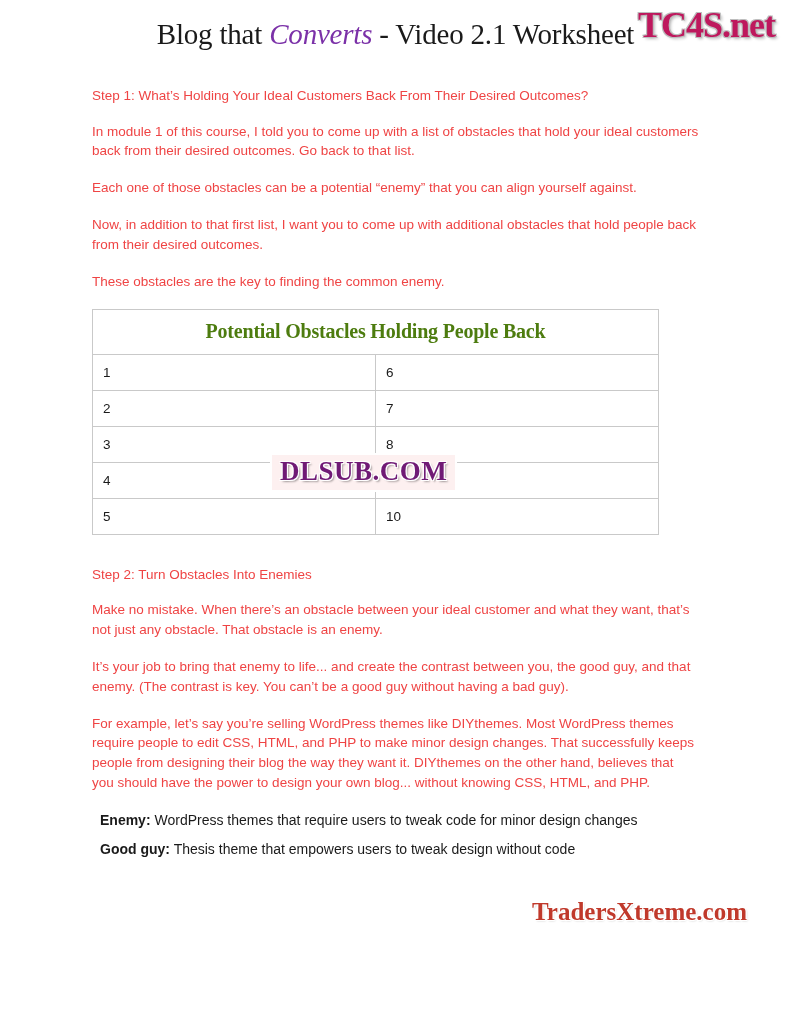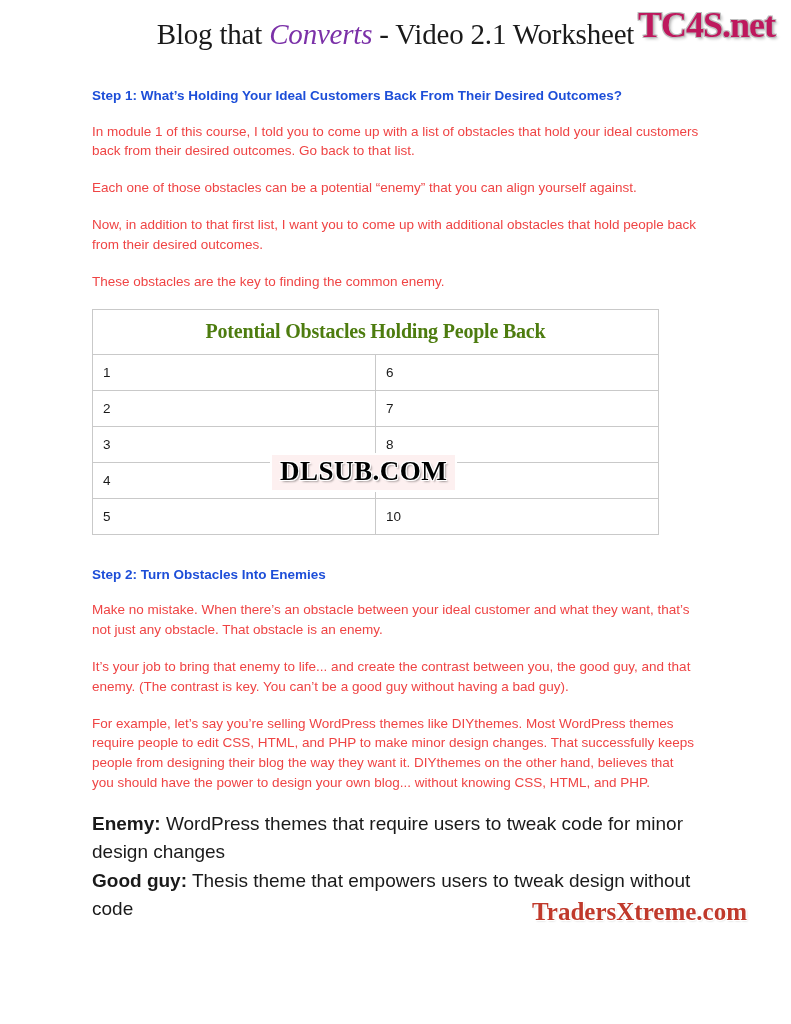--- a/index.html
+++ b/index.html
@@ -63,24 +63,24 @@
 
   
   .content {
     position: absolute;
     top: 86px;
     left: 92px;
     width: 607px;
   }
   .step-head {
     font-size: 13.5px;
-    font-weight: bold;
+    font-weight: normal;
     line-height: 1.45;
     margin: 0 0 16px 0;
-    color: #1d4ed8;
+    color: #ef4444;
   }
   p.para {
     font-size: 13.5px;
     line-height: 1.47;
     margin: 0 0 17px 0;
     color: #ef4444;
   }
 
   
   .obstacles-table {
@@ -110,43 +110,43 @@
   .table-wrap { position: relative; }
 
   
   .wm-dlsub {
     position: absolute;
     left: 178px;
     top: 144px;
     font-family: "Liberation Serif", serif;
     font-weight: bold;
     font-size: 27px;
-    color: #000000;
+    color: #701a75;
     background: #fdf0f0;
     border: 2px solid #ffffff;
     padding: 1px 8px 3px 8px;
     letter-spacing: 0.5px;
     text-shadow:
       -1px -1px 0 #ffffff,
       1px -1px 0 #ffffff,
       -1px 1px 0 #ffffff,
       1px 1px 0 #ffffff,
       2px 2px 2px rgba(0,0,0,0.35);
     white-space: nowrap;
     pointer-events: none;
   }
 
   .step2-head {
     margin-top: 11px;
   }
 
   .kv-line {
-    font-size: 19px;
+    font-size: 14px;
     line-height: 1.5;
-    margin: 0;
+    margin: 8px;
   }
   .kv-line b { font-weight: bold; }
 
   
   .wm-footer {
     position: absolute;
     bottom: 22px;
     right: 44px;
     font-family: "Liberation Serif", serif;
     font-size: 25px;

